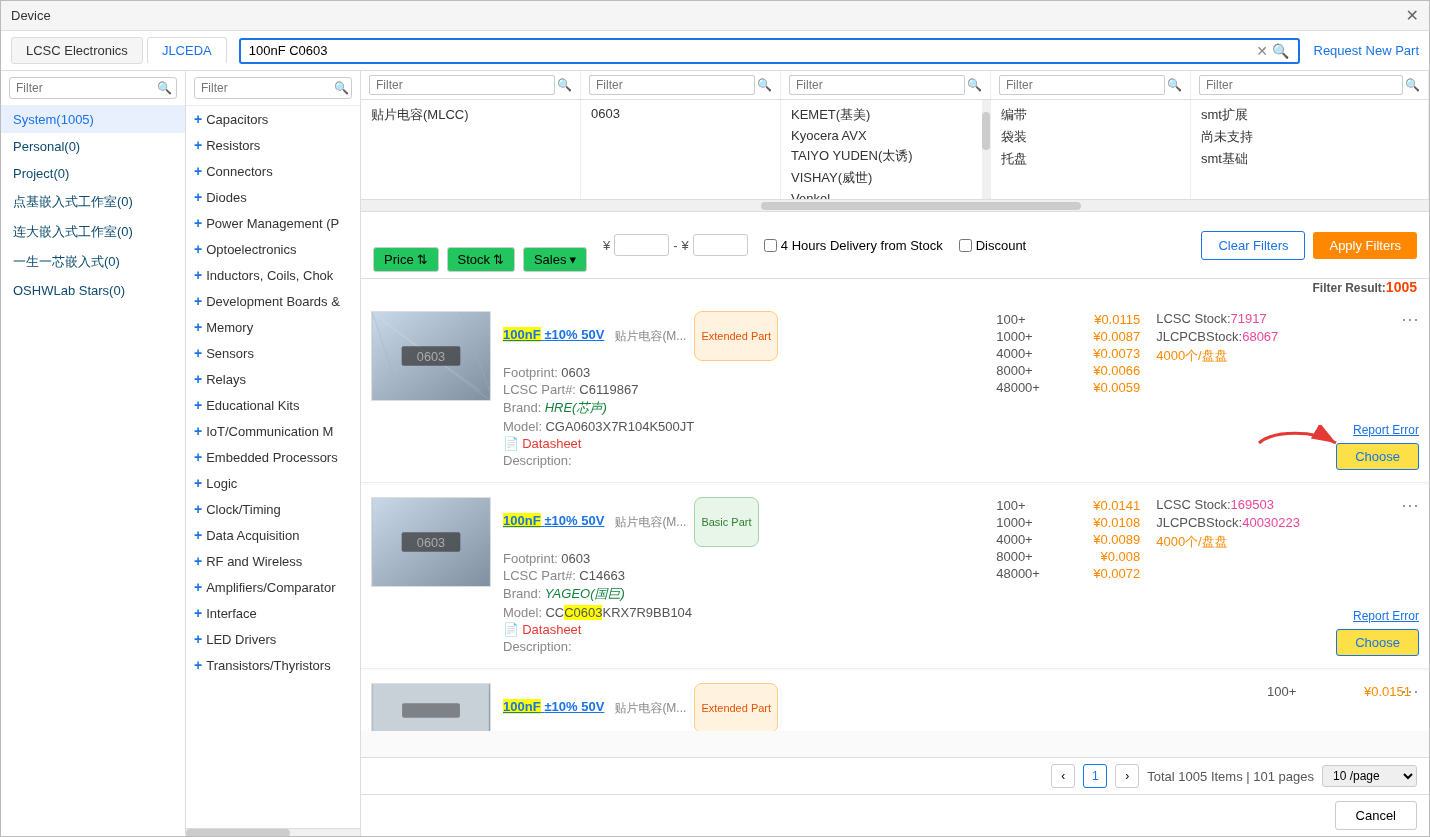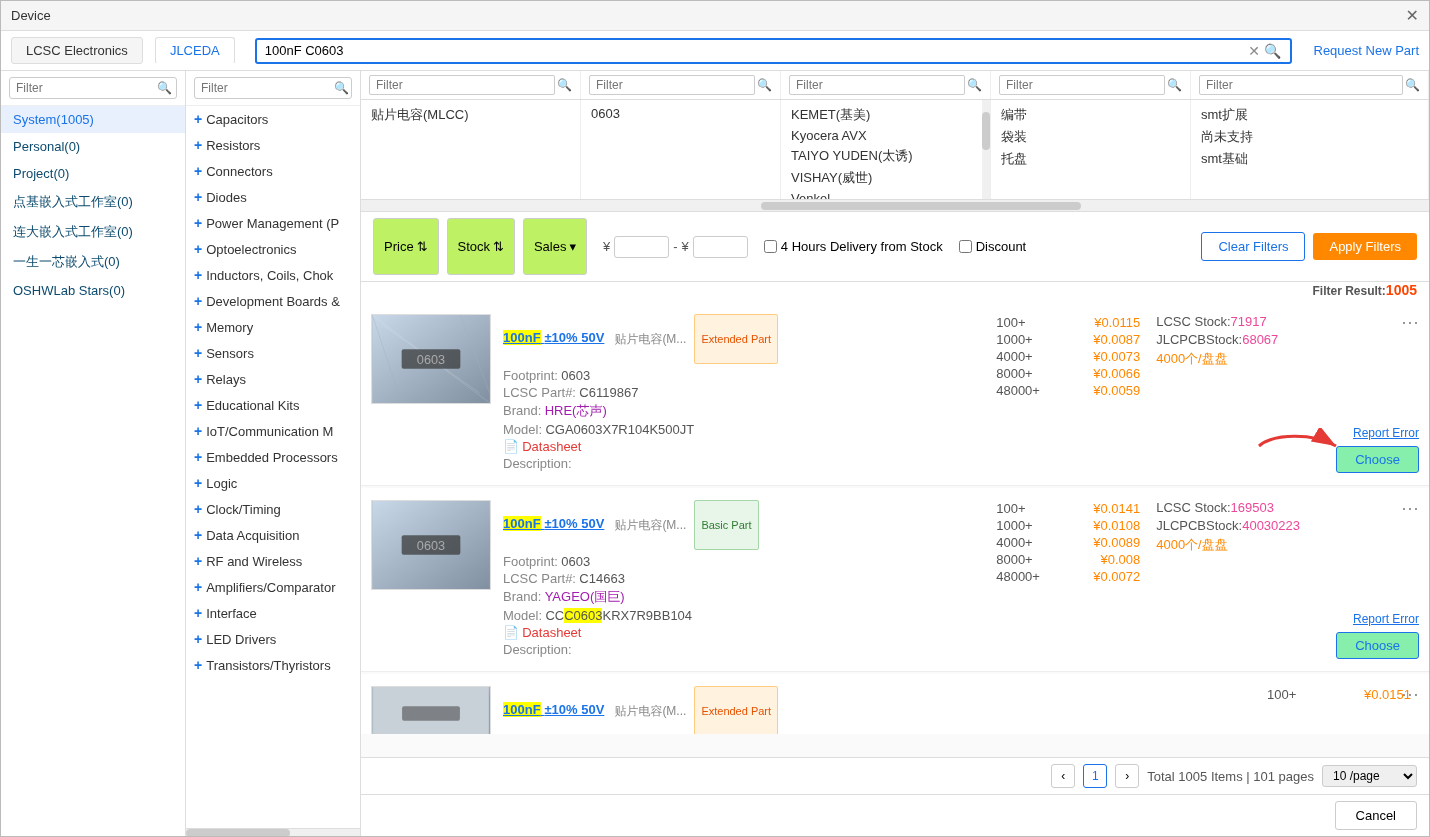--- a/index.html
+++ b/index.html
@@ -6,21 +6,21 @@
     body { background: #f0f0f0; width: 1430px; height: 837px; overflow: hidden; }
     
     .window { background: #fff; width: 1430px; height: 837px; display: flex; flex-direction: column; border: 1px solid #bbb; }
     
     
     .titlebar { background: #f5f5f5; height: 30px; display: flex; align-items: center; padding: 0 10px; border-bottom: 1px solid #ddd; justify-content: space-between; }
     .titlebar-title { font-size: 13px; color: #333; }
     .titlebar-close { cursor: pointer; font-size: 16px; color: #666; background: none; border: none; }
 
     
-    .tabbar { display: flex; align-items: center; padding: 6px 10px; background: #fff; border-bottom: 1px solid #ddd; gap: 12px; }
+    .tabbar { display: flex; align-items: center; padding: 6px 10px; background: #fff; border-bottom: 1px solid #ddd; gap: 4px; }
     .tab { padding: 5px 14px; border: 1px solid #ddd; border-radius: 3px; cursor: pointer; font-size: 13px; color: #333; background: #f5f5f5; }
     .tab.active { background: #fff; border-bottom: 1px solid #fff; color: #1a73e8; }
     .search-box-tab { flex: 1; display: flex; align-items: center; border: 2px solid #1a73e8; border-radius: 3px; padding: 3px 8px; background: #fff; margin-left: 8px; }
     .search-box-tab input { border: none; outline: none; flex: 1; font-size: 13px; }
     .search-box-tab .icon-btn { background: none; border: none; cursor: pointer; color: #888; font-size: 14px; margin-left: 4px; }
     .request-btn { margin-left: 10px; color: #1a73e8; border: none; background: none; cursor: pointer; font-size: 13px; white-space: nowrap; }
 
     
     .main { display: flex; flex: 1; overflow: hidden; }
 
@@ -62,56 +62,56 @@
     .brand-col { position: relative; }
     .scrollbar-v { position: absolute; right: 0; top: 0; width: 8px; height: 100%; background: #f0f0f0; }
     .scrollbar-v-thumb { width: 8px; height: 40%; background: #ccc; border-radius: 4px; margin-top: 10px; }
 
     
     .h-scroll { height: 12px; background: #f0f0f0; border-bottom: 1px solid #ddd; display: flex; align-items: center; }
     .h-scroll-inner { height: 8px; width: 30%; background: #ccc; border-radius: 4px; margin-left: 400px; }
 
     
     .action-bar { display: flex; align-items: center; padding: 6px 12px; border-bottom: 1px solid #ddd; background: #fff; gap: 8px; }
-    .sort-btn { padding: 20px 10px; border: 1px solid #ccc; border-radius: 3px; background: #bef264; cursor: pointer; font-size: 12px; display: flex; align-items: center; gap: 3px; }
+    .sort-btn { padding: 4px 10px; border: 1px solid #ccc; border-radius: 3px; background: #22c55e; cursor: pointer; font-size: 12px; display: flex; align-items: center; gap: 3px; margin-top: 29px; }
     .price-range { display: flex; align-items: center; gap: 4px; margin-left: 8px; }
     .price-range input { width: 60px; border: 1px solid #ccc; border-radius: 3px; padding: 3px 6px; font-size: 12px; outline: none; }
     .delivery-check { display: flex; align-items: center; gap: 4px; margin-left: 8px; font-size: 12px; cursor: pointer; }
     .discount-check { display: flex; align-items: center; gap: 4px; margin-left: 8px; font-size: 12px; cursor: pointer; }
     .spacer { flex: 1; }
     .clear-filters-btn { padding: 6px 16px; border: 1px solid #1a73e8; color: #1a73e8; background: #fff; border-radius: 3px; cursor: pointer; font-size: 13px; }
     .apply-filters-btn { padding: 6px 16px; border: none; color: #fff; background: #ff8800; border-radius: 3px; cursor: pointer; font-size: 13px; font-weight: 500; }
 
     
     .product-list { flex: 1; overflow-y: auto; background: #fafafa; }
     .product-item { display: flex; align-items: stretch; padding: 12px 10px; border-bottom: 1px solid #eee; background: #fff; margin-bottom: 2px; position: relative; }
     .product-item:last-child { border-bottom: none; }
     .product-thumb { width: 120px; height: 90px; background: #e8eaf0; border: 1px solid #ddd; display: flex; align-items: center; justify-content: center; overflow: hidden; flex-shrink: 0; }
     .product-thumb svg { width: 100%; height: 100%; }
     .product-info { flex: 1; padding: 0 12px; }
     .product-title { color: #1a73e8; font-weight: 600; font-size: 14px; margin-bottom: 4px; text-decoration: underline; cursor: pointer; }
-    .product-badge { display: inline-block; padding: 18px 6px; border-radius: 2px; font-size: 11px; font-weight: 500; margin-left: 8px; }
+    .product-badge { display: inline-block; padding: 18px 6px; border-radius: 8px; font-size: 11px; font-weight: 500; margin-left: 8px; }
     .badge-extended { background: #fff3e0; color: #e65100; border: 1px solid #ffcc80; }
     .badge-basic { background: #e8f5e9; color: #2e7d32; border: 1px solid #a5d6a7; }
     .product-meta { font-size: 12px; color: #555; margin: 2px 0; }
-    .product-meta a { color: #a21caf; text-decoration: none; cursor: pointer; }
+    .product-meta a { color: #15803d; text-decoration: none; cursor: pointer; font-style: italic; }
     .product-meta .datasheet-link { display: inline-flex; align-items: center; gap: 3px; color: #e53935; cursor: pointer; }
     .product-meta .datasheet-link .pdf-icon { color: #e53935; }
     .product-meta-label { color: #888; }
     .price-table { min-width: 160px; flex-shrink: 0; padding: 0 8px; }
     .price-row { display: flex; justify-content: space-between; gap: 10px; font-size: 12px; padding: 1px 0; color: #555; }
     .price-row .price-val { color: #ff8800; }
     .stock-info { min-width: 180px; flex-shrink: 0; padding: 0 8px; font-size: 12px; }
     .stock-row { margin-bottom: 3px; color: #555; }
     .stock-row a { color: #ec4899; }
     .stock-orange { color: #ff8800; }
     .product-actions { display: flex; align-items: flex-end; flex-direction: column; justify-content: flex-end; gap: 6px; padding-left: 8px; flex-shrink: 0; }
     .more-btn { background: none; border: none; cursor: pointer; font-size: 18px; color: #888; position: absolute; top: 10px; right: 10px; }
     .report-error-link { color: #1a73e8; text-decoration: underline; cursor: pointer; font-size: 12px; }
-    .choose-btn { padding: 5px 18px; background: #86efac; border: 1px solid #1a73e8; color: #1a73e8; border-radius: 3px; cursor: pointer; font-size: 13px; font-weight: 500; }
+    .choose-btn { padding: 5px 18px; background: #fde047; border: 1px solid #1a73e8; color: #1a73e8; border-radius: 3px; cursor: pointer; font-size: 13px; font-weight: 500; }
 
     
     .pagination-bar { display: flex; align-items: center; justify-content: flex-end; padding: 6px 12px; border-top: 1px solid #ddd; background: #fff; gap: 8px; font-size: 12px; }
     .page-btn { width: 24px; height: 24px; border: 1px solid #ccc; border-radius: 3px; background: #fff; cursor: pointer; display: flex; align-items: center; justify-content: center; font-size: 12px; }
     .page-num { width: 24px; height: 24px; border: 1px solid #1a73e8; border-radius: 3px; background: #fff; display: flex; align-items: center; justify-content: center; color: #1a73e8; font-size: 12px; }
     .page-info { color: #555; }
     .per-page-select { padding: 2px 20px 2px 6px; border: 1px solid #ccc; border-radius: 3px; font-size: 12px; appearance: auto; cursor: pointer; }
 
     
     .bottom-bar { display: flex; justify-content: flex-end; padding: 6px 12px; border-top: 1px solid #ddd; background: #fff; }

